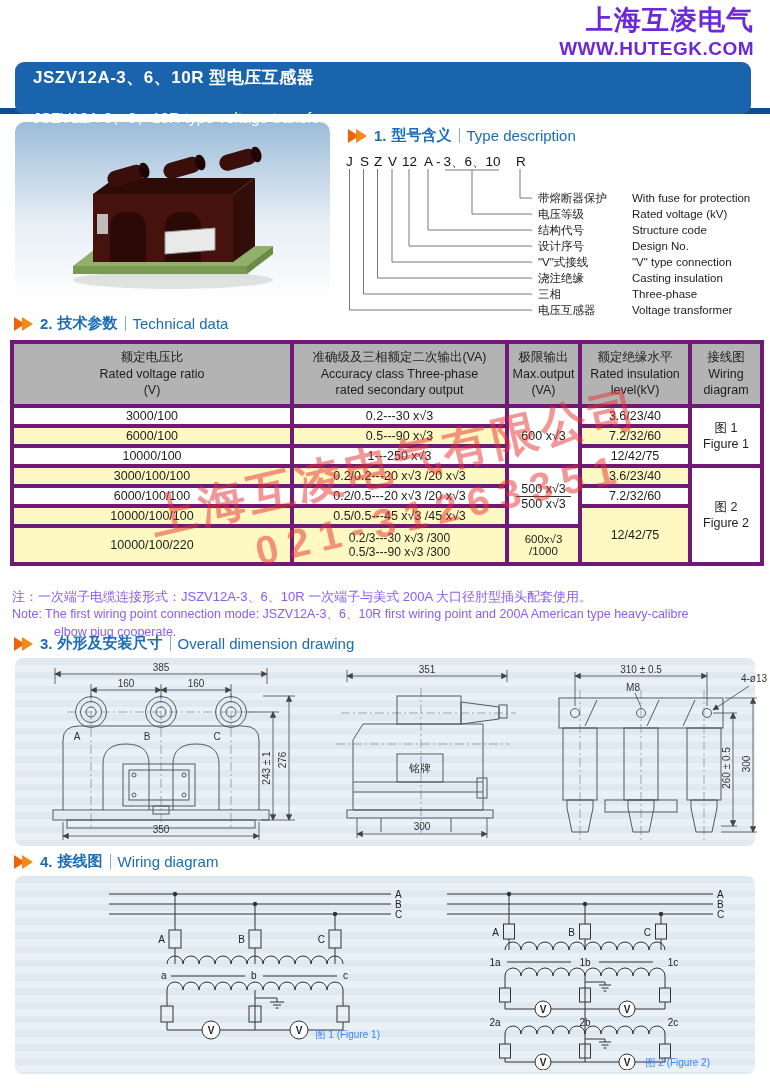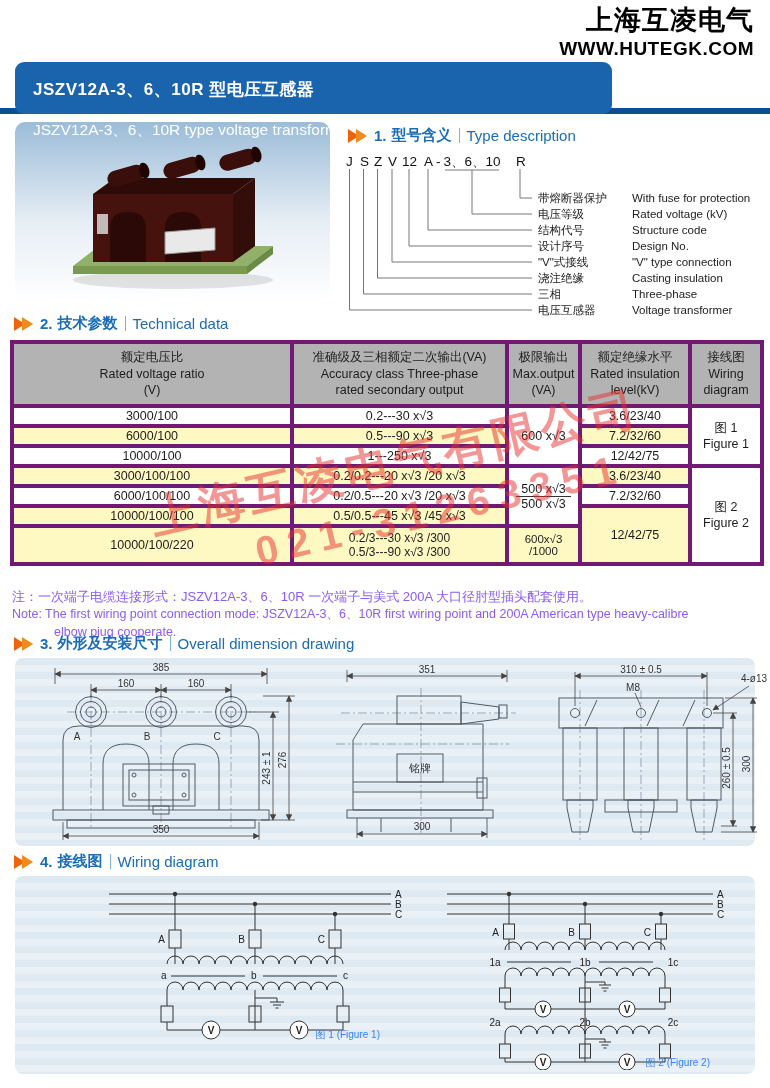--- a/index.html
+++ b/index.html
@@ -1,27 +1,27 @@
 <!DOCTYPE html>
 <html><head>
 <meta charset="utf-8">
 <style>
   html,body{margin:0;padding:0;background:#fff}
   .page{position:relative;width:770px;height:1088px;background:#fff;overflow:hidden;
         font-family:"Liberation Sans",sans-serif;color:#222}
 
   
-  #logo{position:absolute;right:16px;top:6px;text-align:right;color:#000000;line-height:1.1}
+  #logo{position:absolute;right:16px;top:6px;text-align:right;color:#6d28d9;line-height:1.1}
   #logo .brand{font-size:27px;font-weight:bold;letter-spacing:1px}
   #logo .site{font-size:19px;font-weight:bold;margin-top:3px;letter-spacing:.5px}
 
   
   #titleline{position:absolute;left:0;top:108px;width:770px;height:6px;background:#0d4d91}
-  #titlebar{position:absolute;left:15px;top:62px;width:597px;height:52px;background:#1a64ae;
-            border-radius:9px;color:#fff;padding:16px 18px;box-sizing:border-box;z-index:2}
+  #titlebar{position:absolute;left:15px;top:62px;width:736px;height:52px;background:#1a64ae;
+            border-radius:9px;color:#fff;padding:4px 18px;box-sizing:border-box;z-index:2}
   #titlebar .t1{font-size:17px;font-weight:bold;letter-spacing:.5px}
   #titlebar .t2{font-size:15.5px;margin-top:19px}
 
   
   .sec{position:absolute;display:flex;align-items:center;font-size:15px;color:#1a6cb5;white-space:nowrap;z-index:3}
   .tri{width:0;height:0;border-style:solid;border-width:7px 0 7px 11px;
        border-color:transparent transparent transparent #ee640c;display:inline-block}
   .tri.t2x{margin-left:-3px;border-color:transparent transparent transparent #f08a1a}
   .sec .num{font-weight:bold;margin-left:7px}
   .sec .zh{font-weight:bold;margin-left:5px}

